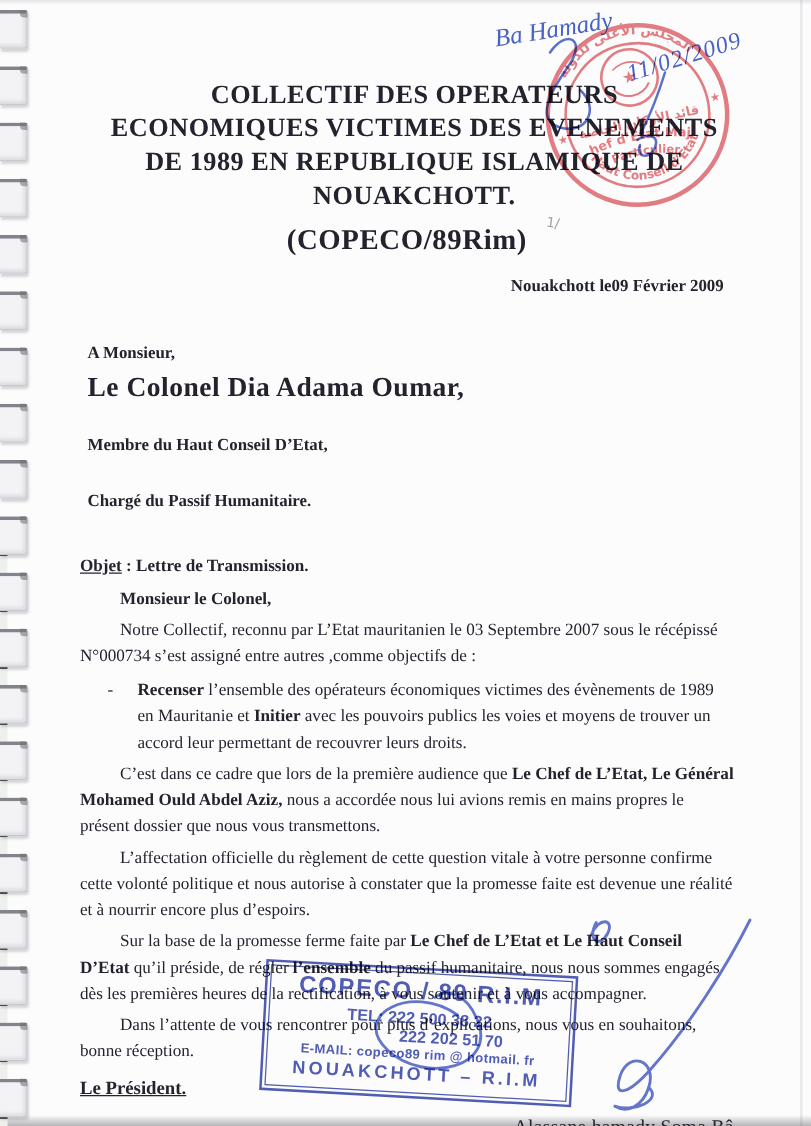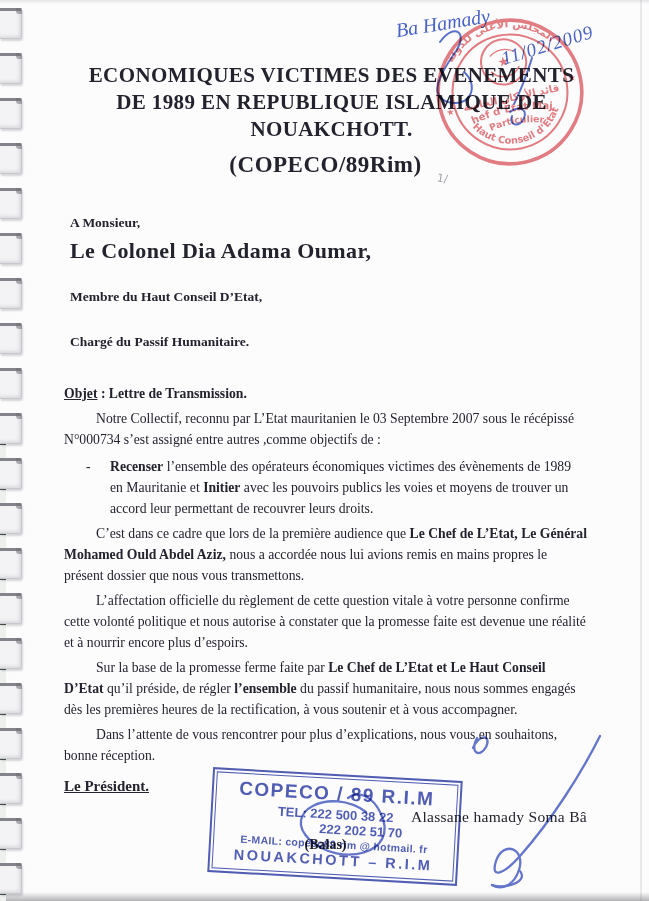--- a/index.html
+++ b/index.html
@@ -96,36 +96,39 @@
       <div class="tooth" style="top: 638px;"></div>
       <div class="tooth" style="top: 683px;"></div>
       <div class="tooth" style="top: 728px;"></div>
       <div class="tooth" style="top: 773px;"></div>
       <div class="tooth" style="top: 818px;"></div>
       <div class="tooth" style="top: 863px;"></div>
     </div>
 
   <div class="letter">
     <div class="title">
+      <div>COLLECTIF DES OPERATEURS</div>
       <div>ECONOMIQUES VICTIMES DES EVENEMENTS</div>
       <div>DE 1989 EN REPUBLIQUE ISLAMIQUE DE</div>
       <div>NOUAKCHOTT.</div>
     </div>
     <div class="org-short">(COPECO/89Rim)</div>
+    <div class="dateline">Nouakchott le09 Février 2009</div>
 
     <div class="addressee">
       <div class="addr-1">A Monsieur,</div>
       <div class="addr-2">Le Colonel Dia Adama Oumar,</div>
       <div class="addr-3">Membre du Haut Conseil D’Etat,</div>
       <div class="addr-4">Chargé du Passif Humanitaire.</div>
     </div>
 
     <div class="body-text">
       <p class="objet"><span class="u">Objet</span><span> : Lettre de Transmission.</span></p>
 
+      <p class="salutation">Monsieur le Colonel,</p>
 
       <p class="para">Notre Collectif, reconnu par L’Etat mauritanien le 03 Septembre 2007 sous le récépissé N°000734 s’est assigné entre autres ,comme objectifs de :</p>
 
       <div class="bullet">
         <span class="dash">-</span>
         <span><b>Recenser</b><span> l’ensemble des opérateurs économiques victimes des évènements de 1989 en Mauritanie et </span><b>Initier</b><span> avec les pouvoirs publics les voies et moyens de trouver un accord leur permettant de recouvrer leurs droits.</span></span>
       </div>
 
       <p class="para"><span>C’est dans ce cadre que lors de la première audience que </span><b>Le Chef de L’Etat, Le Général Mohamed Ould Abdel Aziz,</b><span> nous a accordée nous lui avions remis en mains propres le présent dossier que nous vous transmettons.</span></p>
 

